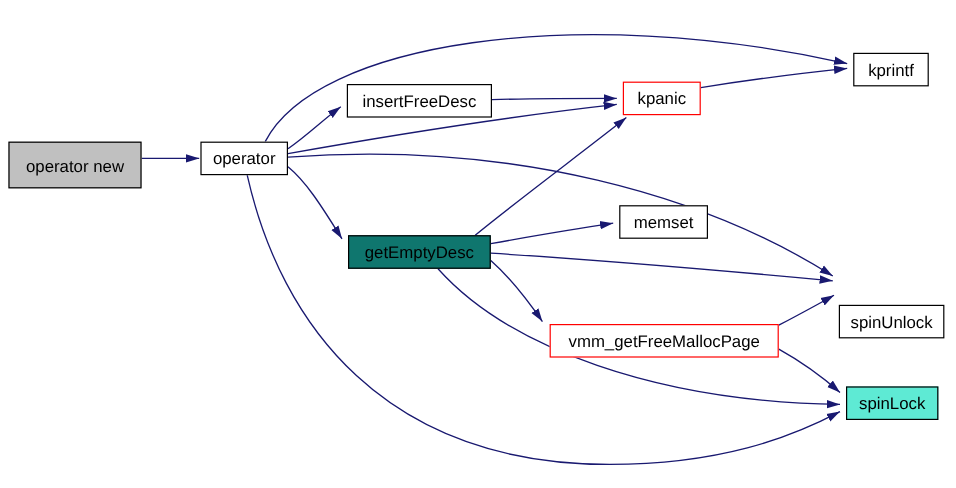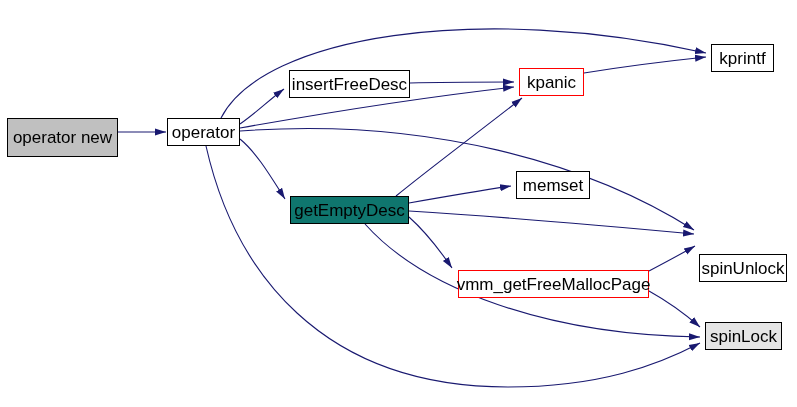--- a/index.html
+++ b/index.html
@@ -18,21 +18,21 @@
   #nodes-layer { position: absolute; left: 0; top: 0; width: 100%; height: 100%; z-index: 1; }
   .node {
     position: absolute;
     box-sizing: border-box;
     border: 1px solid #000000;
     background: #ffffff;
     color: #000000;
     display: flex;
     align-items: center;
     justify-content: center;
-    font-size: 17px;
+    font-size: 14px;
     line-height: 1;
     white-space: nowrap;
     user-select: none;
   }
   .node.link { cursor: pointer; }
   .edge { fill: none; stroke-width: 1.1px; }
 </style>
 </head>
 <body>
 
@@ -63,15 +63,15 @@
   <div id="nodes-layer">
       <div class="node" style="left: 7px; top: 118px; width: 111px; height: 39px; background: rgb(192, 192, 192); border-color: rgb(0, 0, 0); color: rgb(0, 0, 0);">operator new</div>
       <div class="node link" style="left: 167px; top: 118px; width: 73px; height: 28px; background: rgb(255, 255, 255); border-color: rgb(0, 0, 0); color: rgb(0, 0, 0);">operator</div>
       <div class="node link" style="left: 289px; top: 70px; width: 121px; height: 28px; background: rgb(255, 255, 255); border-color: rgb(0, 0, 0); color: rgb(0, 0, 0);">insertFreeDesc</div>
       <div class="node link" style="left: 519px; top: 68px; width: 65px; height: 28px; background: rgb(255, 255, 255); border-color: rgb(255, 0, 0); color: rgb(0, 0, 0);">kpanic</div>
       <div class="node link" style="left: 711px; top: 44px; width: 63px; height: 28px; background: rgb(255, 255, 255); border-color: rgb(0, 0, 0); color: rgb(0, 0, 0);">kprintf</div>
       <div class="node link" style="left: 516px; top: 171px; width: 74px; height: 28px; background: rgb(255, 255, 255); border-color: rgb(0, 0, 0); color: rgb(0, 0, 0); text-align: center;">memset</div>
       <div class="node link" style="left: 290px; top: 196px; width: 119px; height: 28px; background: #0f766e; border-color: rgb(0, 0, 0); color: rgb(0, 0, 0);">getEmptyDesc</div>
       <div class="node link" style="left: 699px; top: 222px; width: 88px; height: 28px; background: rgb(255, 255, 255); border-color: rgb(0, 0, 0); color: rgb(0, 0, 0); margin-top: 32px;">spinUnlock</div>
       <div class="node link" style="left: 458px; top: 270px; width: 191px; height: 28px; background: rgb(255, 255, 255); border-color: rgb(255, 0, 0); color: rgb(0, 0, 0);">vmm_getFreeMallocPage</div>
-      <div class="node link" style="left: 705px; top: 322px; width: 77px; height: 28px; background: #e5e5e5; border-color: rgb(0, 0, 0); color: rgb(0, 0, 0);">spinLock</div>
+      <div class="node link" style="left: 705px; top: 322px; width: 77px; height: 28px; background: #5eead4; border-color: rgb(0, 0, 0); color: rgb(0, 0, 0);">spinLock</div>
     </div>
 </div>
 
 </body></html>

